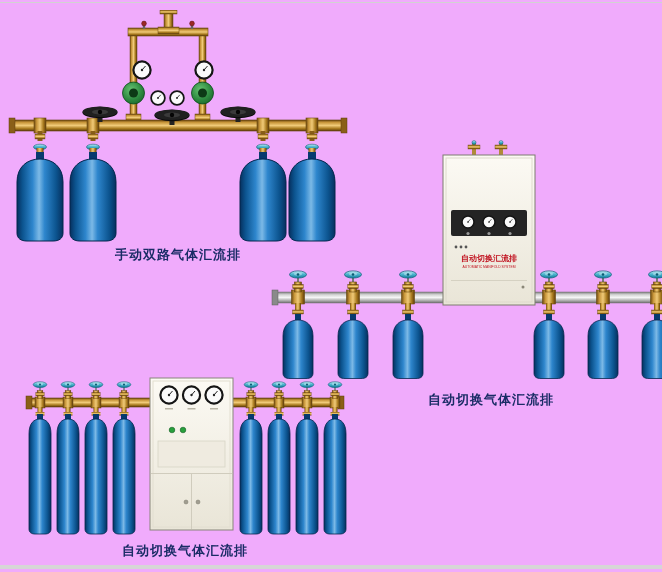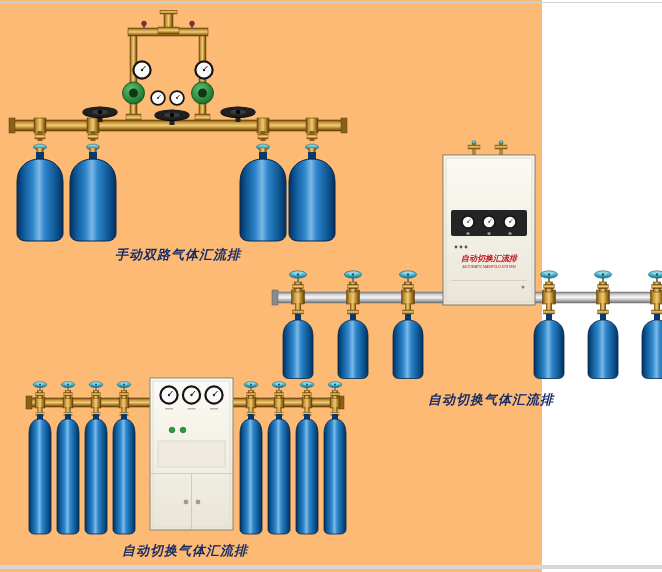--- a/index.html
+++ b/index.html
@@ -2,21 +2,21 @@
 <html><head>
 <meta charset="utf-8">
 <style>
   * { margin:0; padding:0; box-sizing:border-box; }
   html,body { width:662px; height:572px; }
   body {
     background:#ffffff;
     font-family:"Liberation Sans", sans-serif;
     overflow:hidden;
   }
-  .page { position:relative; width:542px; height:572px; background:#fdba74;font-style:italic; }
+  .page { position:relative; width:662px; height:572px; background:#f0abfc; }
   .rule-top { position:absolute; left:0; top:2px; width:662px; height:1px; background:#d2d2d2; }
   .rule-bottom { position:absolute; left:0; top:565px; width:662px; height:4px; background:#d6d6d6; }
   figure.product { position:absolute; }
   .p1 { left:8px;   top:10px;  width:340px; }
   .p2 { left:270px; top:140px; width:408px; }
   .p3 { left:20px;  top:375px; width:330px; }
   svg.art { display:block; }
   .caption {
     display:block; text-align:center; font-weight:bold;
     font-size:13px; letter-spacing:1px; color:#1a2c66;

